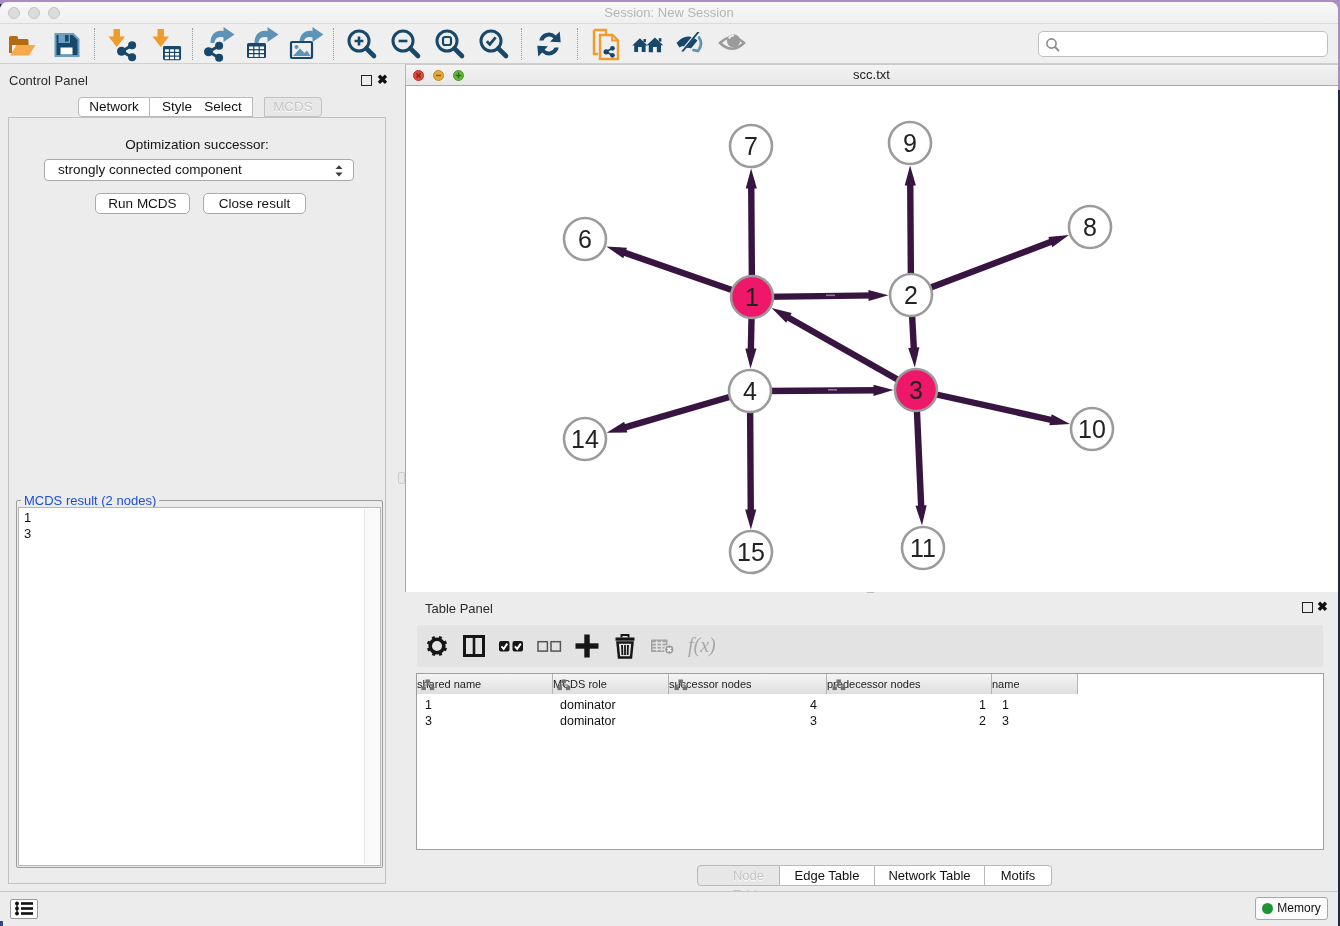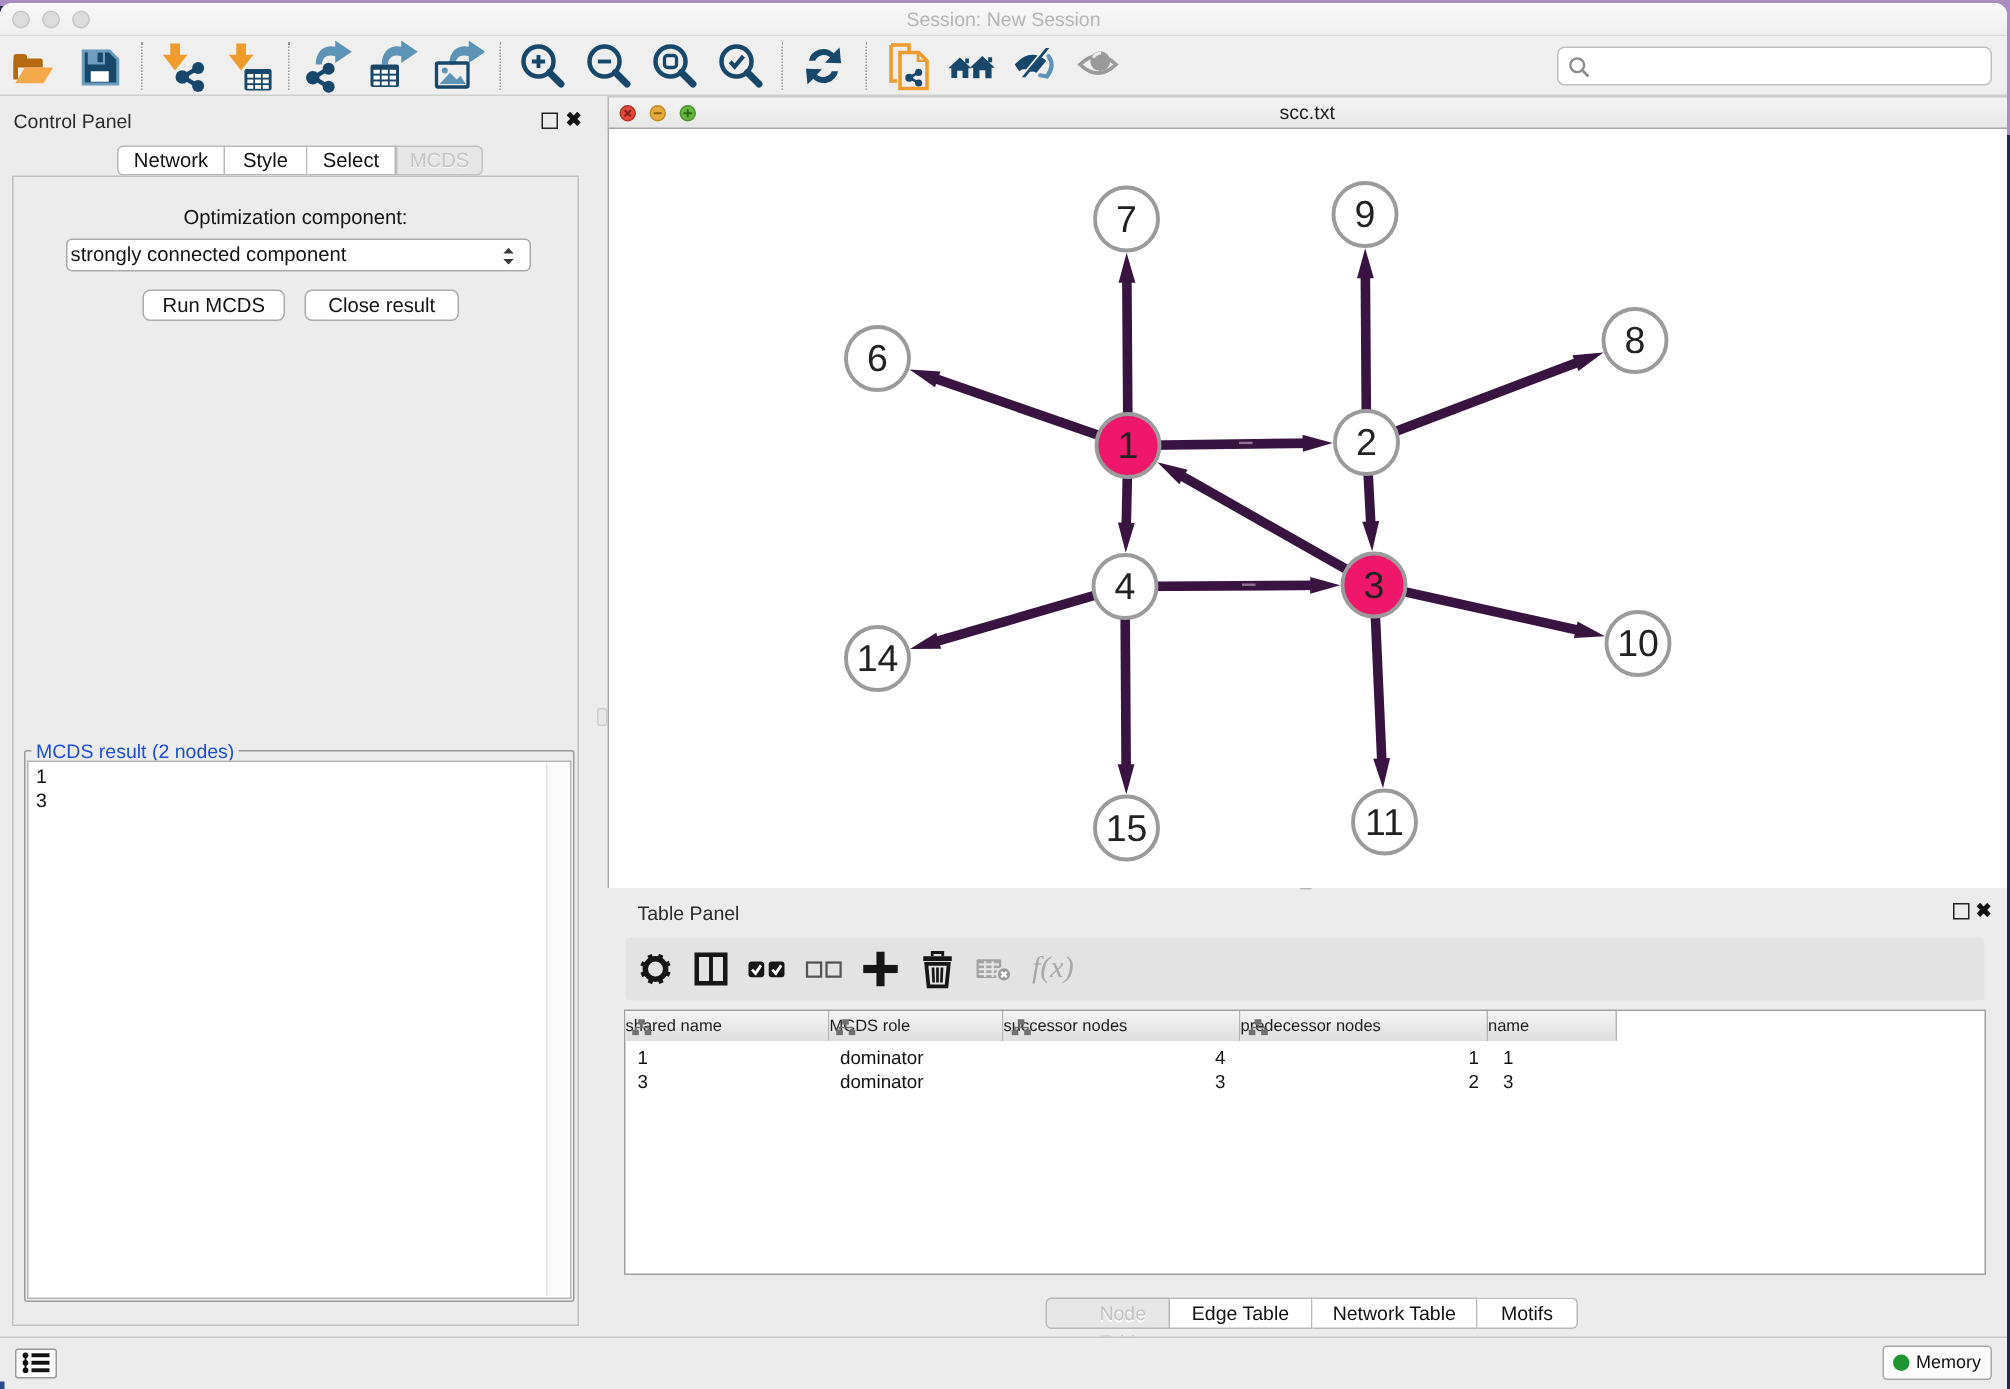--- a/index.html
+++ b/index.html
@@ -25,21 +25,21 @@
   .floatbtn{width:9px;height:9px;border:1.5px solid #222;box-sizing:content-box;background:transparent;}
   .xbtn{font-size:13px;font-weight:bold;color:#111;}
   .tab{top:97px;height:20px;box-sizing:border-box;background:#fff;
      border:1px solid #b9b9b9;font-size:13.5px;color:#111;
      text-align:center;line-height:18px;}
   #cpanel{left:8px;top:117px;width:378px;height:767px;background:#ececec;
      border:1px solid #c2c2c2;box-sizing:border-box;}
   #optlabel{left:0px;top:137px;width:394px;text-align:center;font-size:13.5px;color:#141414;}
   #dropdown{left:44px;top:159px;width:310px;height:22px;background:#fff;
      border:1px solid #a9a9a9;border-radius:4px;box-sizing:border-box;
-     font-size:13.5px;color:#141414;line-height:20px;padding-left:2px;}
+     font-size:13.5px;color:#141414;line-height:20px;padding-left:13px;}
   .pbtn{top:193px;height:21px;background:#fff;border:1px solid #ababab;border-radius:5px;
      box-sizing:border-box;font-size:13.5px;color:#141414;text-align:center;line-height:19px;}
   #groupbox{left:16px;top:500px;width:367px;height:368px;border:1px solid #9c9c9c;
      border-radius:2px;box-sizing:border-box;}
   #grouplabel{left:21px;top:493px;background:#ececec;padding:0 3px;font-size:13px;color:#1d4ed8;}
   #resultarea{left:18px;top:507px;width:363px;height:359px;background:#fff;
      border:1px solid #b5b5b5;box-sizing:border-box;font-size:13px;color:#111;}
   #vscroll{right:1px;top:1px;width:14px;height:355px;background:#fafafa;border-left:1px solid #e4e4e4;}
   #nettitle{left:405px;top:64px;width:933px;height:22px;border-left:1px solid #b5b5b5;
      background:linear-gradient(#f4f4f4,#e7e7e7);
@@ -223,25 +223,25 @@
     <line x1="10" y1="10" x2="14" y2="14" stroke="#8c8c8c" stroke-width="1.8"></line>
   </svg>
 </div>
 
 <div class="abs" id="cptitle">Control Panel</div>
 <div class="abs floatbtn" style="left:361px;top:75px;"></div>
 <div class="abs xbtn" style="left:377px;top:72px;">✖</div>
 
 <div class="abs tab" style="left:78px;width:72px;border-radius:4px 0 0 4px;">Network</div>
 <div class="abs tab" style="left:150px;width:55px;border-left:none;">Style</div>
-<div class="abs tab" style="left:205px;width:59px;border-left:none;">Select</div>
+<div class="abs tab" style="left:194px;width:59px;border-left:none;">Select</div>
 <div class="abs tab" style="left:264px;width:58px;background:#e7e7e7;border-color:#c2c2c2;border-radius:0 4px 4px 0;color:#c6c6c6;text-shadow:0 1px 0 #fff;">MCDS</div>
 
 <div class="abs" id="cpanel"></div>
-<div class="abs" id="optlabel">Optimization component:</div>
+<div class="abs" id="optlabel">Optimization successor:</div>
 <div class="abs" id="dropdown">strongly connected component
   <svg class="abs" style="right:9px;top:4px;" width="10" height="14" viewBox="0 0 10 14">
     <path d="M1.5 5 L5 1.2 L8.5 5 Z" fill="#3a3a3a"></path>
     <path d="M1.5 8.6 L5 12.4 L8.5 8.6 Z" fill="#3a3a3a"></path>
   </svg>
 </div>
 <div class="abs pbtn" style="left:95px;width:95px;">Run MCDS</div>
 <div class="abs pbtn" style="left:203px;width:103px;">Close result</div>
 <div class="abs" id="groupbox"></div>
 <div class="abs" id="grouplabel">MCDS result (2 nodes)</div>

